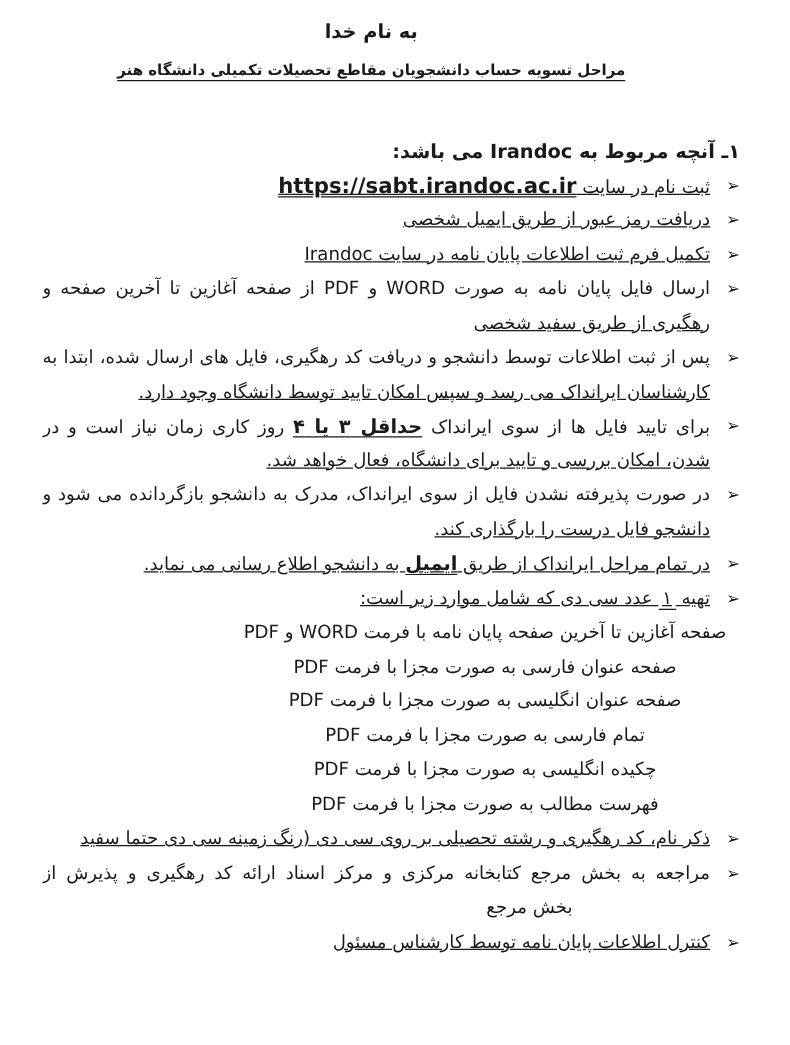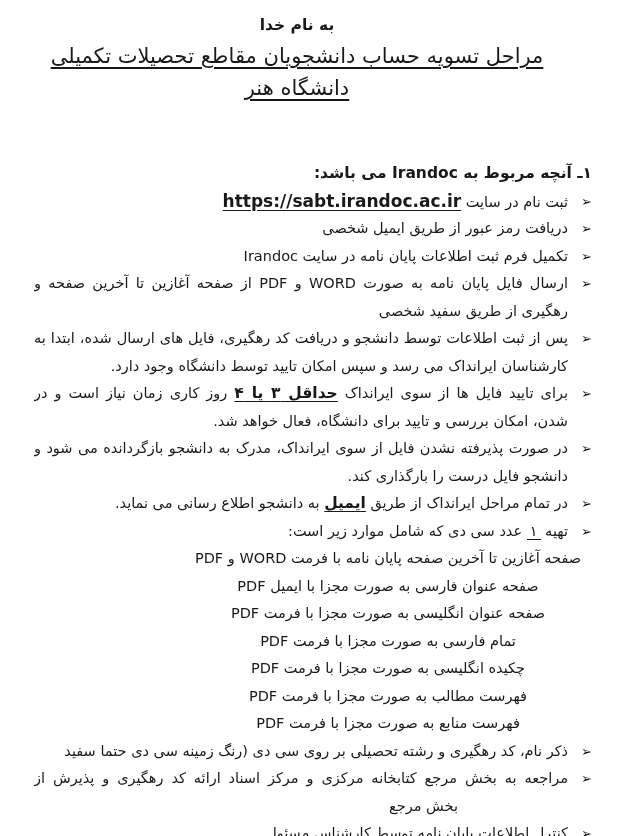--- a/index.html
+++ b/index.html
@@ -14,39 +14,39 @@
     width: 632px; height: 836px;
     box-sizing: border-box;
     padding: 10px 40px 0 34px;
     direction: rtl;
     overflow: hidden;
   }
   .center { text-align: center; }
   .header-shift { transform: translateX(-16px); }
   .bismillah { font-size: 15.5px; line-height: 30px; font-weight: bold; }
   .doc-title {
-    font-size: 21px; line-height: 32px; font-weight: normal;
+    font-size: 12px; line-height: 32px; font-weight: bold;
     text-decoration: underline;
     text-underline-offset: 4px;
-    margin-bottom: 56px;
+    margin-bottom: 36px;
   }
   .sec-heading {
     font-size: 15.5px; font-weight: bold;
     line-height: 27.5px; height: 27.5px; overflow: hidden;
   }
   .bullet { display: flex; align-items: flex-start; }
   .marker {
     flex: 0 0 24px; width: 24px;
     font-size: 13px; line-height: 27.5px;
     color: #111;
   }
   .btext { flex: 1 1 auto; min-width: 0; font-size: 14.5px; }
   .line { line-height: 27.5px; height: 27.5px; overflow: hidden; }
   .jline { text-align: justify; text-align-last: justify; }
-  .cont { text-align: right; }
+  .cont { text-align: right; text-decoration: underline; }
   .cont-shift { padding-left: 0; margin-right: 110px; text-align: right; }
   .latin { font-family: "DejaVu Sans", "Liberation Sans", sans-serif; }
   .url-link {
     font-weight: bold; font-size: 17px;
     color: #191919; text-decoration: underline;
     text-underline-offset: 3px;
     direction: ltr; unicode-bidi: embed;
   }
   .em-underline {
     font-weight: bold; font-size: 15.5px;
@@ -134,26 +134,25 @@
 
 
   <div class="bullet">
     <span class="marker">➢</span>
     <div class="btext">
       <div class="line cont"><span>تهیه </span><span class="num-underline">۱</span><span> عدد سی دی که شامل موارد زیر است:</span></div>
     </div>
   </div>
 
   <div class="cd-item">صفحه آغازین تا آخرین صفحه پایان نامه با فرمت WORD و PDF</div>
-  <div class="cd-item">صفحه عنوان فارسی به صورت مجزا با ایمیل PDF</div>
+  <div class="cd-item">صفحه عنوان فارسی به صورت مجزا با فرمت PDF</div>
   <div class="cd-item">صفحه عنوان انگلیسی به صورت مجزا با فرمت PDF</div>
   <div class="cd-item">تمام فارسی به صورت مجزا با فرمت PDF</div>
   <div class="cd-item">چکیده انگلیسی به صورت مجزا با فرمت PDF</div>
   <div class="cd-item">فهرست مطالب به صورت مجزا با فرمت PDF</div>
-  <div class="cd-item">فهرست منابع به صورت مجزا با فرمت PDF</div>
 
   <div class="bullet">
     <span class="marker">➢</span>
     <div class="btext">
         <div class="line cont">ذکر نام، کد رهگیری و رشته تحصیلی بر روی سی دی (رنگ زمینه سی دی حتما سفید باشد)</div>
       </div>
   </div>
 
   <div class="bullet">
     <span class="marker">➢</span>

